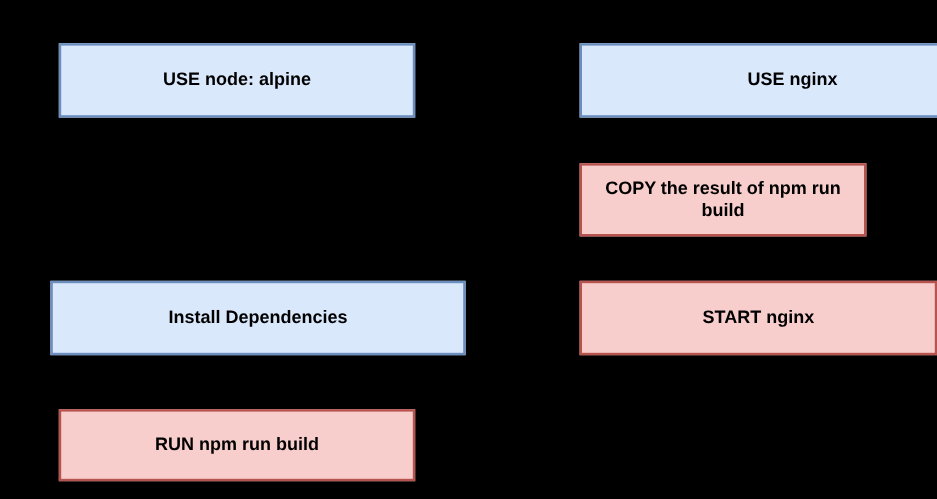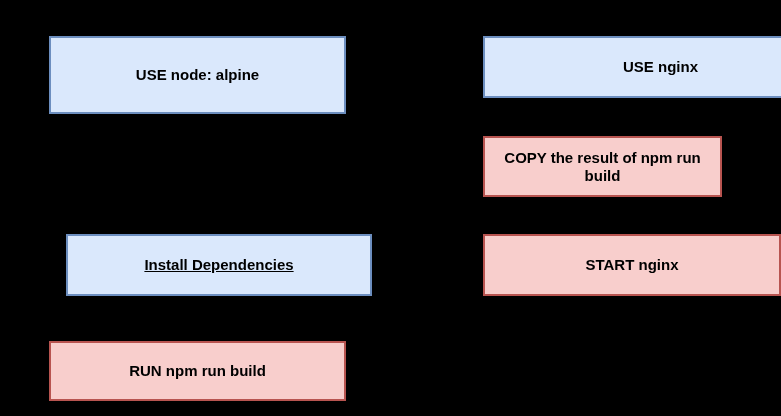--- a/index.html
+++ b/index.html
@@ -30,23 +30,23 @@
   }
   .node.blue {
     background: #dae8fc;
     border-color: #6c8ebf;
   }
   .node.pink {
     background: #f8cecc;
     border-color: #b85450;
   }
   
-  .n1 { left: 49px;  top: 36px;  width: 297px; height: 78px; }
+  .n1 { left: 49px;  top: 36px;  width: 297px; height: 62px; }
   .n2 { left: 49px;  top: 136px; width: 297px; height: 61px; }
-  .n3 { left: 66px;  top: 234px; width: 306px; height: 62px; text-decoration: underline; }
+  .n3 { left: 42px;  top: 234px; width: 346px; height: 62px; }
   .n4 { left: 49px;  top: 341px; width: 297px; height: 60px; }
   
   .n5 { left: 483px; top: 36px;  width: 355px; height: 62px; }
   .n6 { left: 483px; top: 136px; width: 239px; height: 61px; }
   .n7 { left: 483px; top: 234px; width: 298px; height: 62px; }
 </style>
 </head>
 <body>
 
 <div class="canvas">

